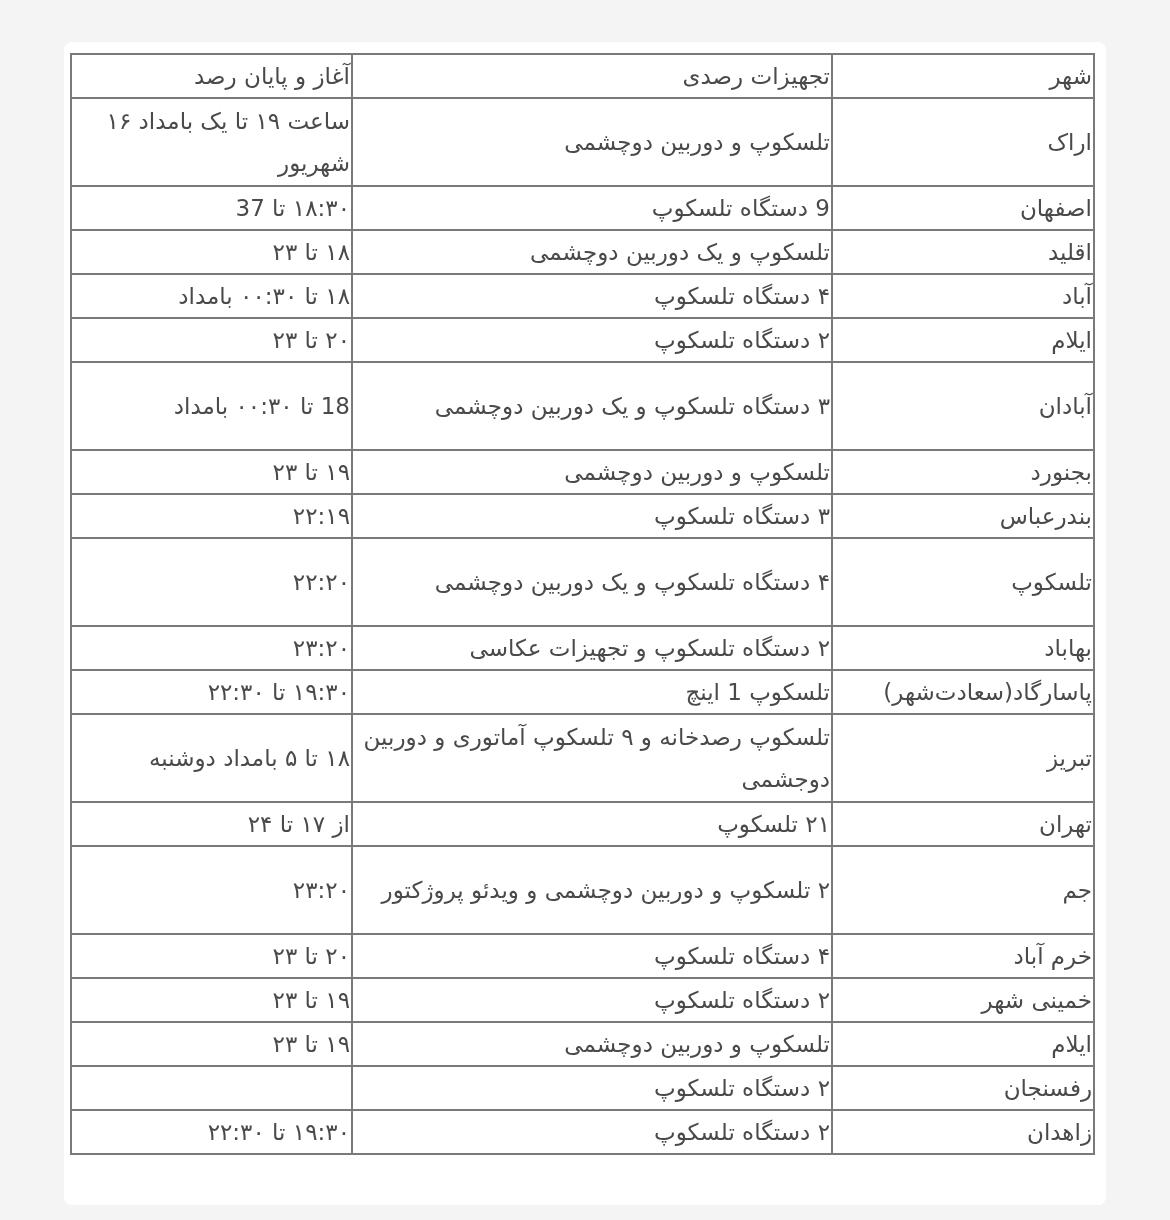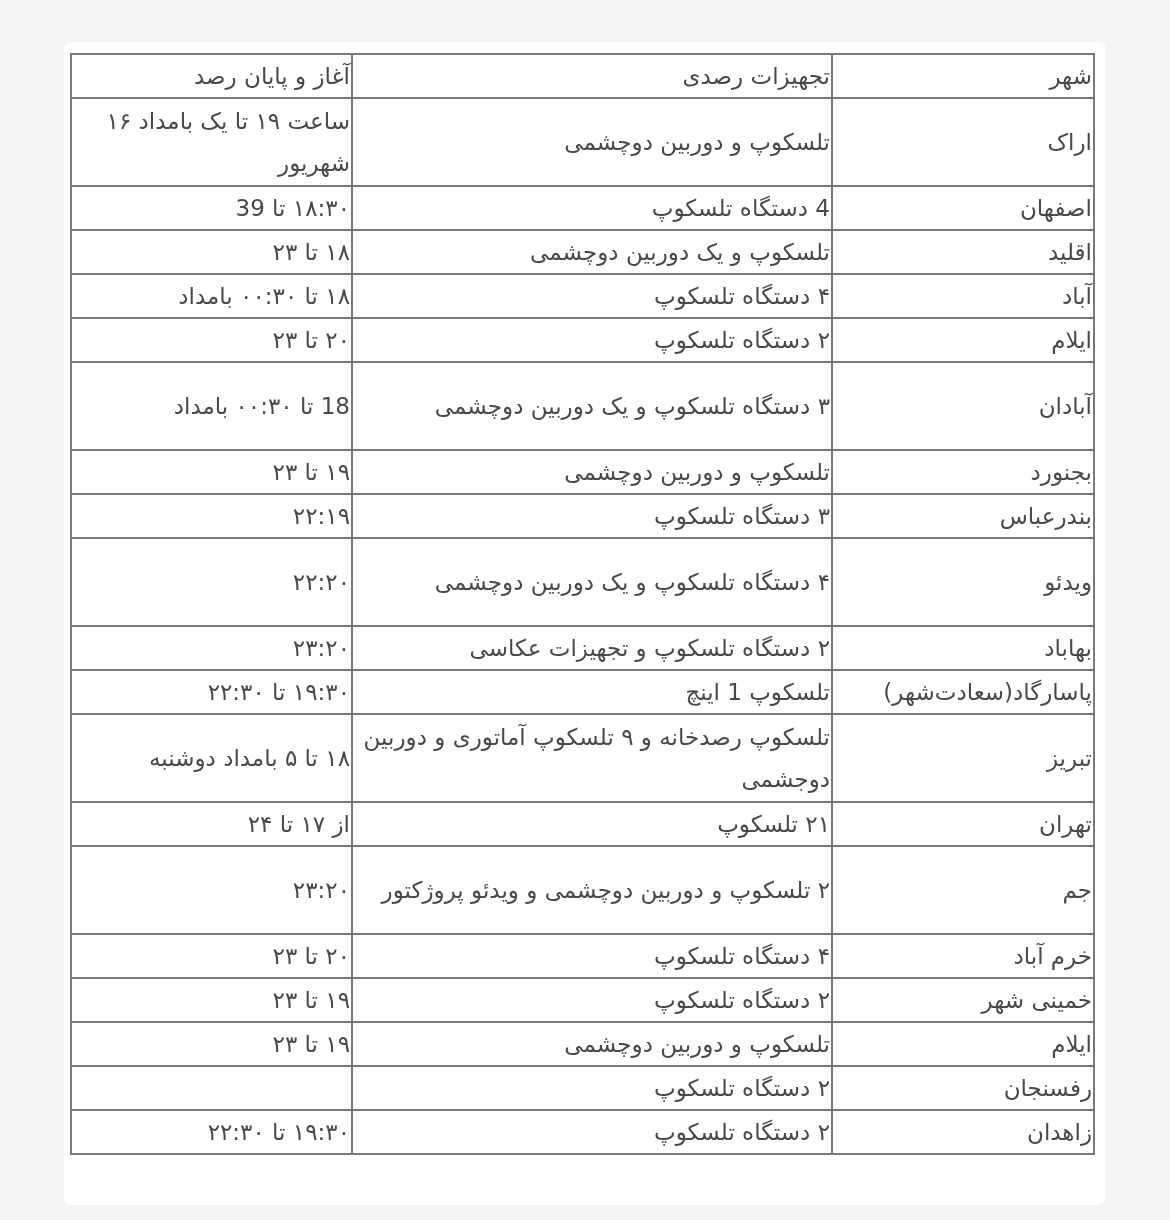--- a/index.html
+++ b/index.html
@@ -63,22 +63,22 @@
       <td>تجهیزات رصدی</td>
       <td>آغاز و پایان رصد</td>
     </tr>
     <tr class="h2">
       <td>اراک</td>
       <td>تلسکوپ و دوربین دوچشمی</td>
       <td>ساعت ۱۹ تا یک بامداد ۱۶ شهریور</td>
     </tr>
     <tr class="h1">
       <td>اصفهان</td>
-      <td>4 دستگاه تلسکوپ</td>
-      <td>۱۸:۳۰ تا 39</td>
+      <td>9 دستگاه تلسکوپ</td>
+      <td>۱۸:۳۰ تا 37</td>
     </tr>
     <tr class="h1">
       <td>اقلید</td>
       <td>تلسکوپ و یک دوربین دوچشمی</td>
       <td>۱۸ تا ۲۳</td>
     </tr>
     <tr class="h1">
       <td>آباد</td>
       <td>۴ دستگاه تلسکوپ</td>
       <td>۱۸ تا ۰۰:۳۰ بامداد</td>
@@ -97,21 +97,21 @@
       <td>بجنورد</td>
       <td>تلسکوپ  و دوربین دوچشمی</td>
       <td>۱۹ تا ۲۳</td>
     </tr>
     <tr class="h1">
       <td>بندرعباس</td>
       <td>۳ دستگاه تلسکوپ</td>
       <td>۲۲:۱۹</td>
     </tr>
     <tr class="h2">
-      <td>ویدئو</td>
+      <td>تلسکوپ</td>
       <td class="justify">۴ دستگاه تلسکوپ و یک دوربین دوچشمی</td>
       <td>۲۲:۲۰</td>
     </tr>
     <tr class="h1">
       <td>بهاباد</td>
       <td>۲ دستگاه تلسکوپ و تجهیزات عکاسی</td>
       <td>۲۳:۲۰</td>
     </tr>
     <tr class="h1">
       <td>پاسارگاد(سعادت‌شهر)</td>

